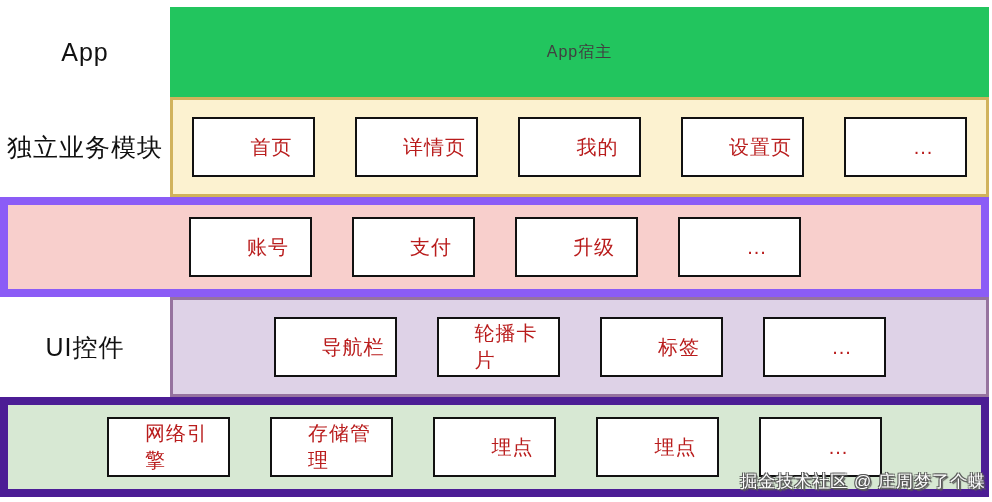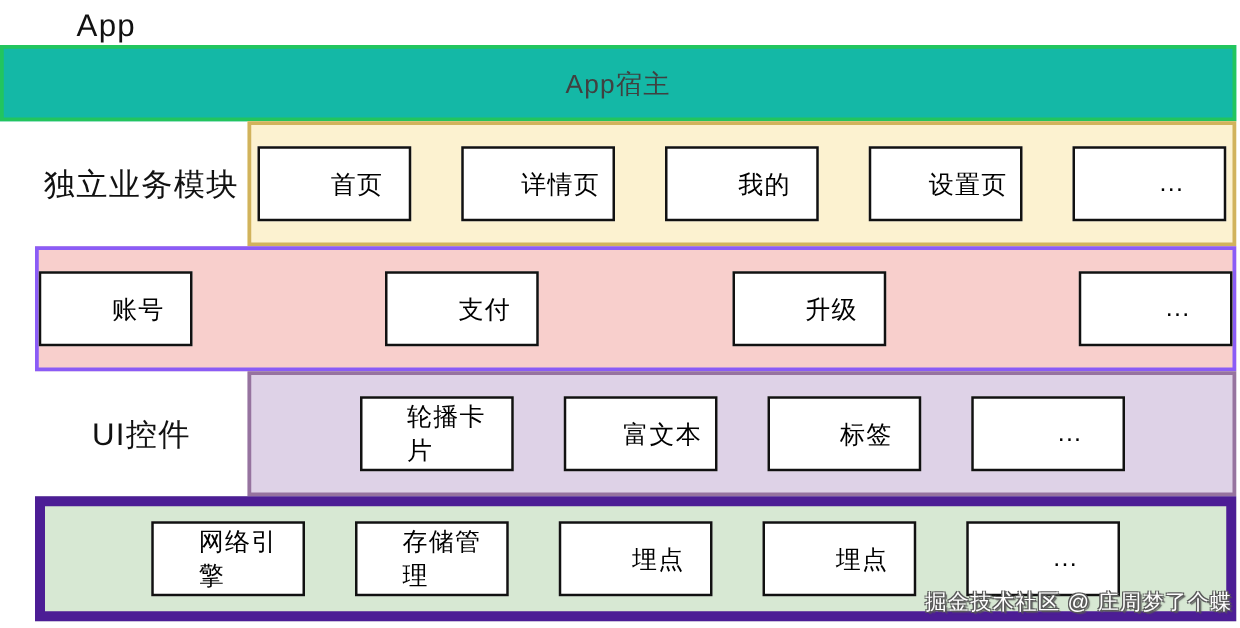--- a/index.html
+++ b/index.html
@@ -21,38 +21,38 @@
     font-size: 25px; color: #111111;
     letter-spacing: 1px;
     flex: none;
   }
   .band {
     flex: 1;
     margin-right: 3px;
     display: flex; align-items: center; justify-content: center;
     gap: 40px;
   }
-  .row-host { height: 90px; flex-direction: column; }
-  .row-layer { height: 100px; margin-left: 28px; }
+  .row-host { height: 90px; }
+  .row-layer { height: 100px; }
   .band-host {
-    background: #14b8a6;
+    background: #22c55e;
     border: 3px solid #22c55e;
-    font-size: 21px; color: #404040;
+    font-size: 16px; color: #404040;
     letter-spacing: 1px;
   }
   .band-yellow { background: #fcf2d0; border: 3px solid #d1b35c; }
-  .band-pink   { background: #f8cfcc; border: 3px solid #8b5cf6; justify-content: space-between; }
+  .band-pink   { background: #f8cfcc; border: 8px solid #8b5cf6; }
   .band-purple { background: #ded2e7; border: 3px solid #96739f; }
   .band-green  { background: #d7e8d3; border: 8px solid #4c1d95; }
   .box {
     width: 123px; height: 60px;
     background: #ffffff;
     border: 2px solid #111111;
     display: flex; align-items: center; justify-content: center;
-    font-size: 20px; color: #000000;
+    font-size: 20px; color: #b91c1c;
     letter-spacing: 1px;
     flex: none;
     padding-left: 36px;
   }
   .watermark {
     position: absolute;
     right: 6px; bottom: 9px;
     font-size: 17px;
     letter-spacing: 1px;
     color: #ffffff;
@@ -94,22 +94,22 @@
       <div class="box">账号</div>
       <div class="box">支付</div>
       <div class="box">升级</div>
       <div class="box">...</div>
     </div>
   </div>
 
   <div class="row row-layer">
     <div class="label-col">UI控件</div>
     <div class="band band-purple">
+      <div class="box">导航栏</div>
       <div class="box">轮播卡片</div>
-      <div class="box">富文本</div>
       <div class="box">标签</div>
       <div class="box">...</div>
     </div>
   </div>
 
   <div class="row row-layer">
     <div class="band band-green">
       <div class="box">网络引擎</div>
       <div class="box">存储管理</div>
       <div class="box">埋点</div>

